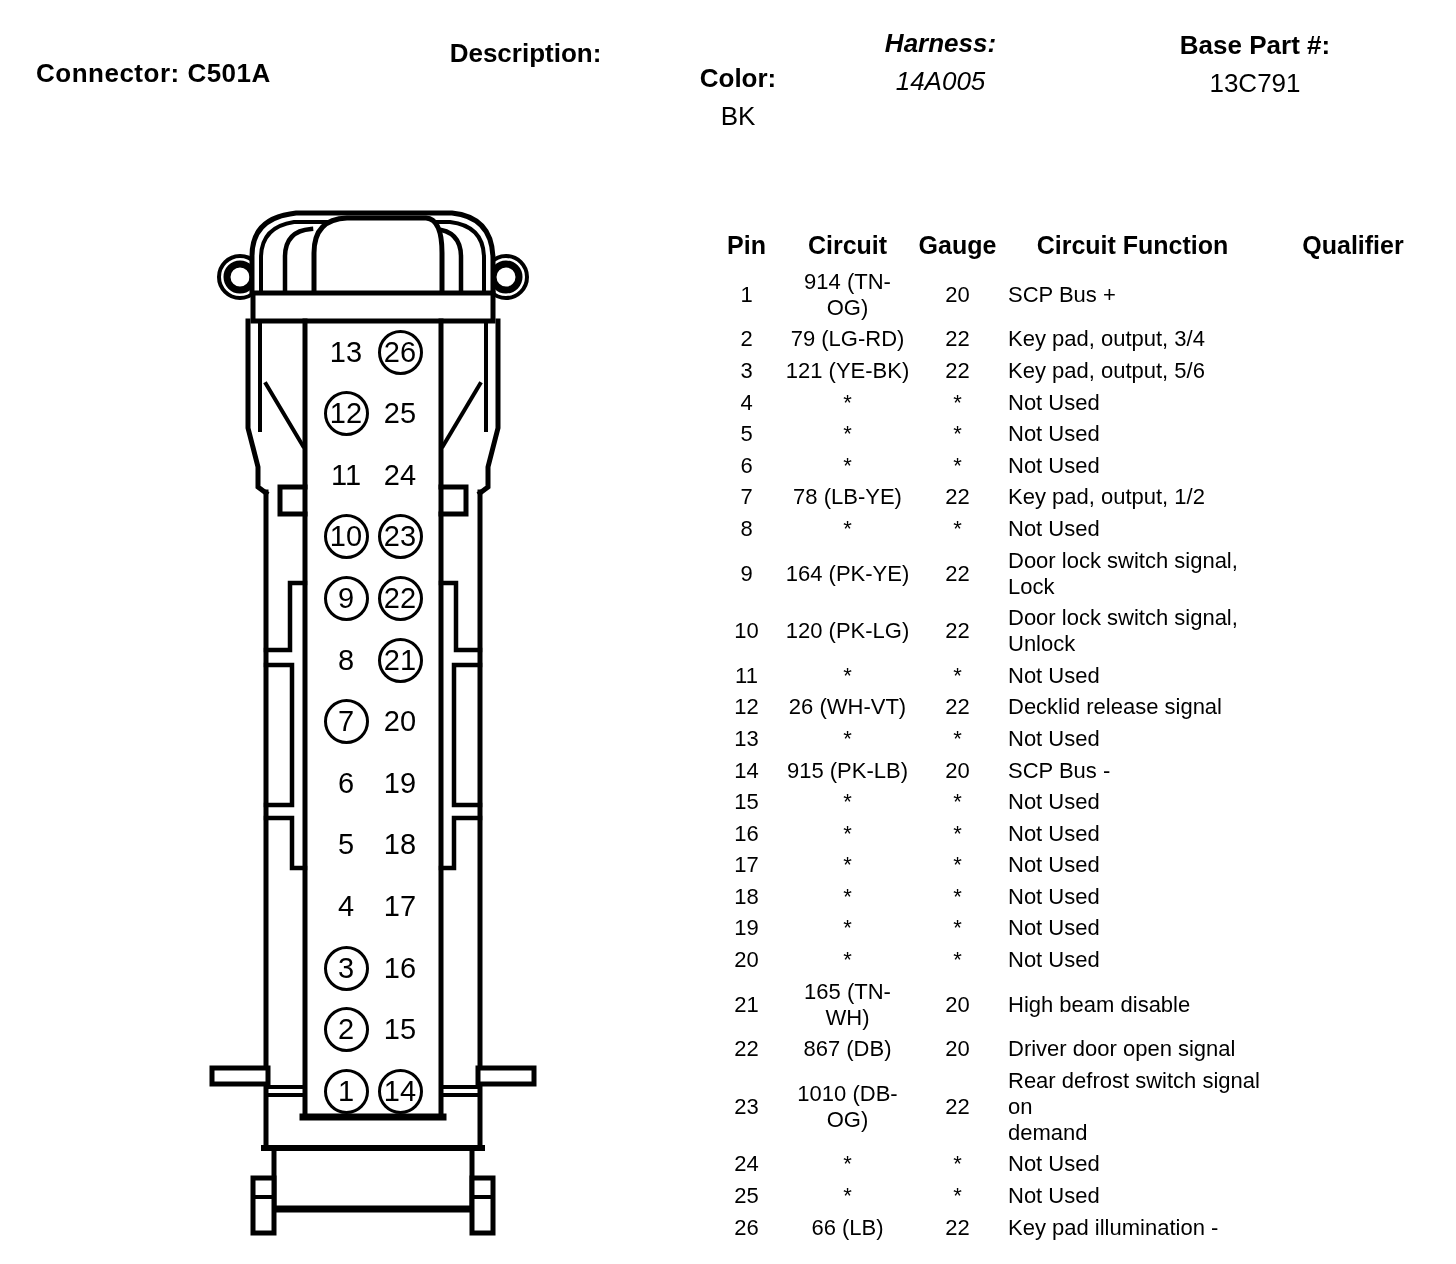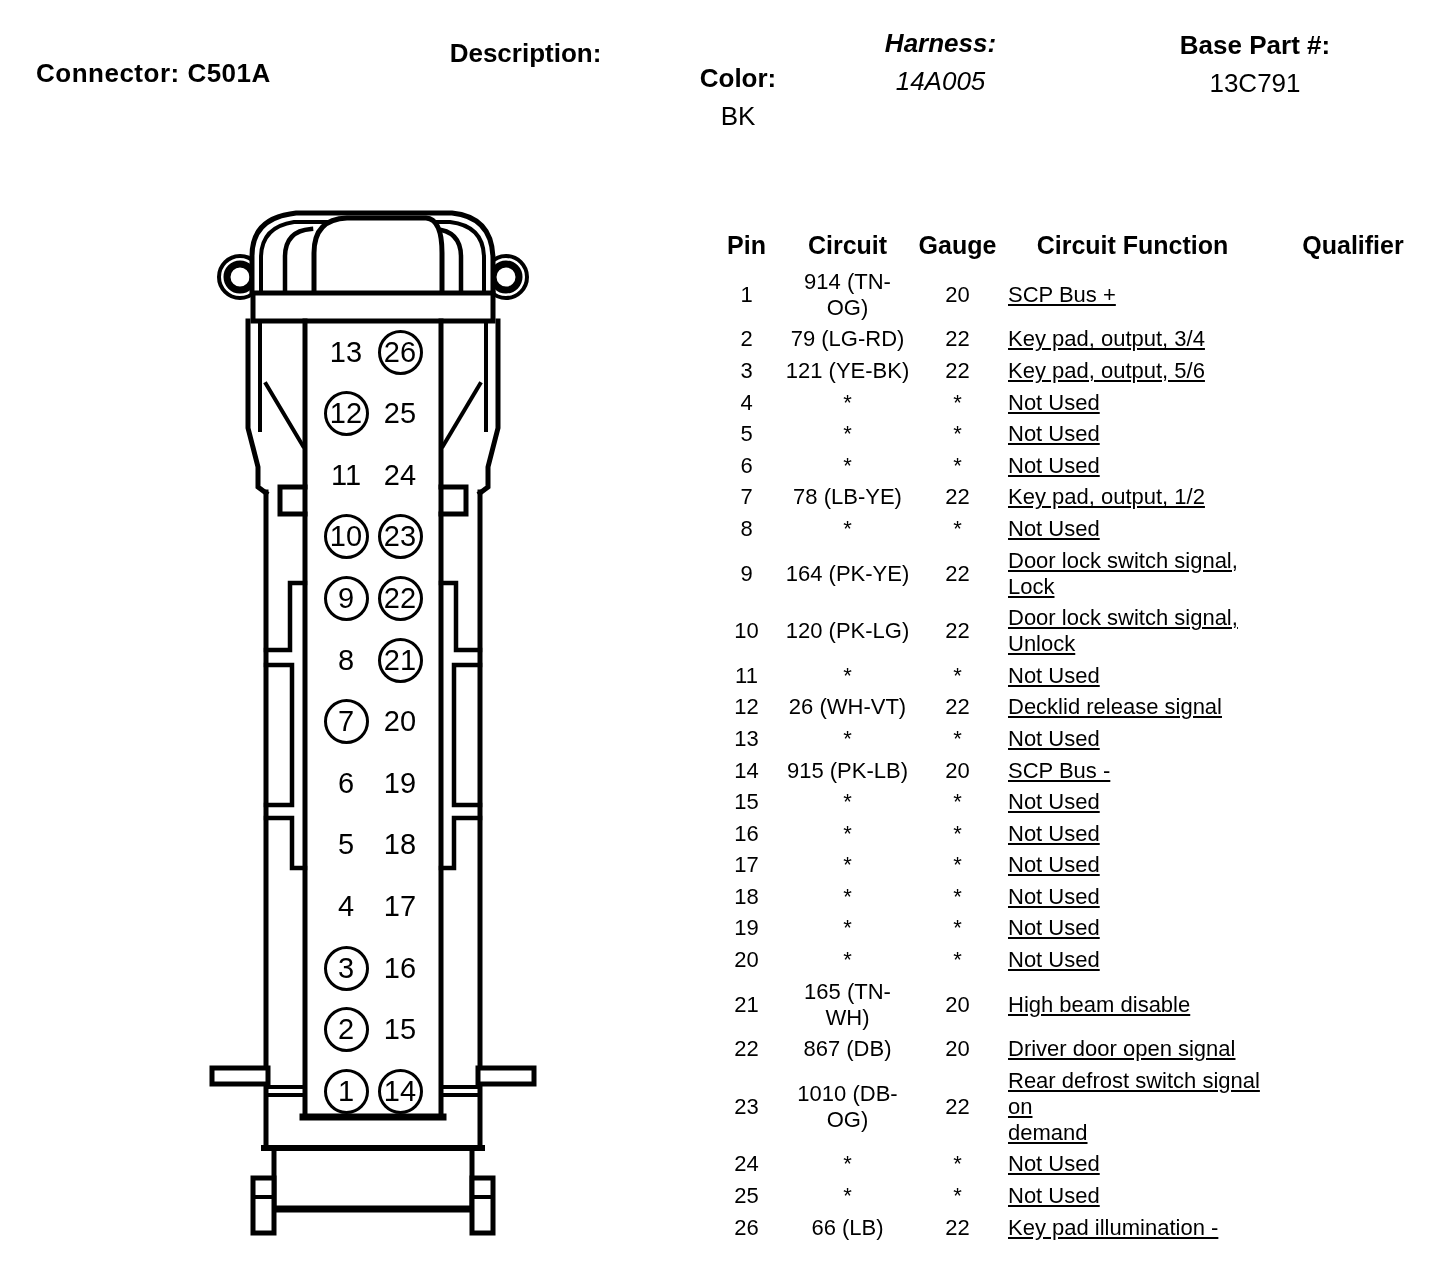--- a/index.html
+++ b/index.html
@@ -57,21 +57,21 @@
     text-align: center;
     white-space: nowrap;
   }
   .pin-table td {
     font-size: 22px; line-height: 26px;
     padding: 2.8px 0;
     text-align: center;
     vertical-align: middle;
     white-space: pre-line;
   }
-  .pin-table td.col-fn { text-align: left; padding-left: 8px; text-decoration: underline; }
+  .pin-table td.col-fn { text-align: left; padding-left: 8px; }
 </style>
 </head>
 <body>
 
 <div class="abs conn-title">Connector: C501A</div>
 
 <div class="abs hblock hb-desc">
   <div class="hlabel">Description:</div>
 </div>
 

